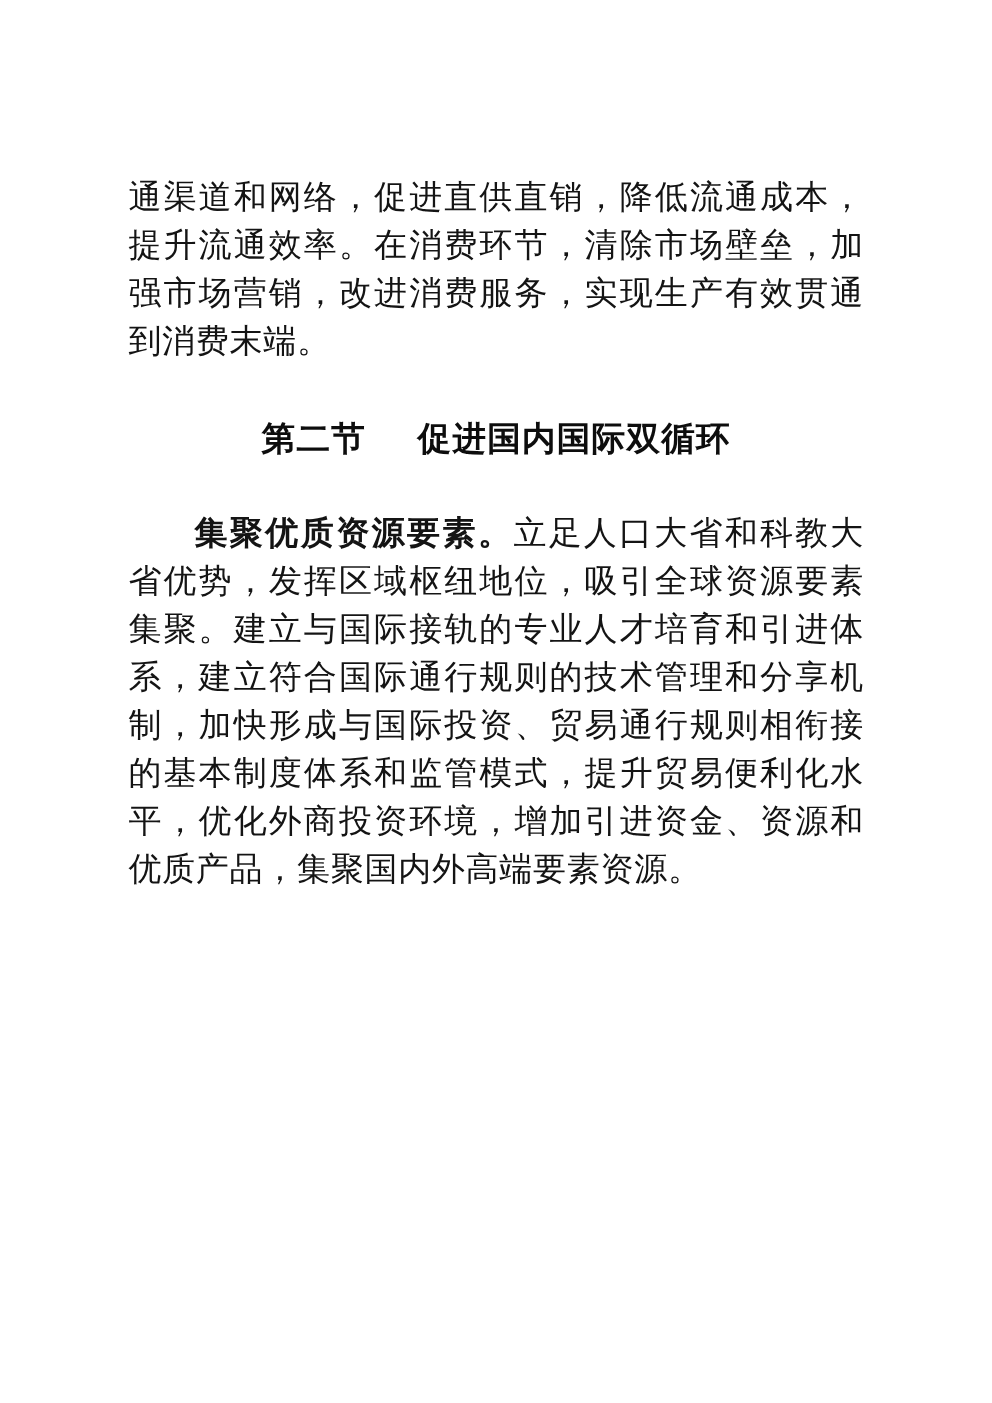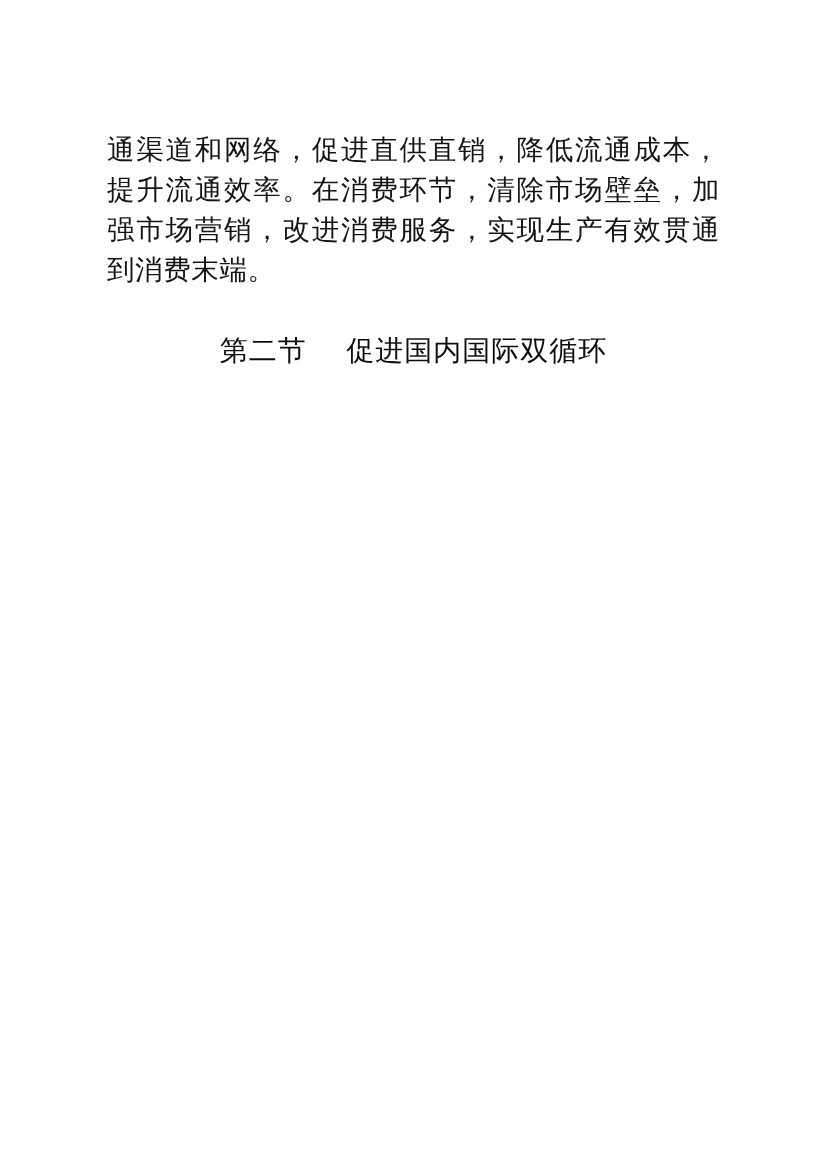--- a/index.html
+++ b/index.html
@@ -6,21 +6,21 @@
     margin: 0;
     padding: 0;
     background: #ffffff;
   }
 
   .page {
     position: relative;
     width: 827px;
     height: 917px;
     background: #ffffff;
-    margin: 1px auto;
+    margin: 16px auto;
     overflow: hidden;
     box-sizing: border-box;
   }
 
   
   .body-block {
     position: absolute;
     left: 107px;
     top: 128px;
     width: 613px;
@@ -51,21 +51,21 @@
   
   .gap-sec-before { height: 42px; }
   .gap-sec-after  { height: 36px; }
   .gap-para       { height: 2px; }
   .gap-chap-before{ height: 60px; }
 
   
   .sec-heading {
     font-family: "DejaVu Serif", "Liberation Serif", serif;
     font-size: 28px;
-    font-weight: normal;
+    font-weight: bold;
     line-height: 40px;
     color: #0d0d0d;
     text-align: center;
     letter-spacing: 1px;
     white-space: pre;
   }
 
   
   .page-number {
     position: absolute;
@@ -90,20 +90,21 @@
 
     <div class="gap-sec-before"></div>
 
     <div class="sec-heading">第二节    促进国内国际双循环</div>
 
     <div class="gap-sec-after"></div>
 
 
     <div class="gap-para"></div>
 
+    <p class="para indent"><span class="lead">集聚优质资源要素。</span><span>立足人口大省和科教大省优势，发挥区域枢纽地位，吸引全球资源要素集聚。建立与国际接轨的专业人才培育和引进体系，建立符合国际通行规则的技术管理和分享机制，加快形成与国际投资、贸易通行规则相衔接的基本制度体系和监管模式，提升贸易便利化水平，优化外商投资环境，增加引进资金、资源和优质产品，集聚国内外高端要素资源。</span></p>
 
     <div class="gap-chap-before"></div>
 
   </div>
 
   <div class="page-number">—  79  —</div>
 
 </div>
 
 </body></html>

